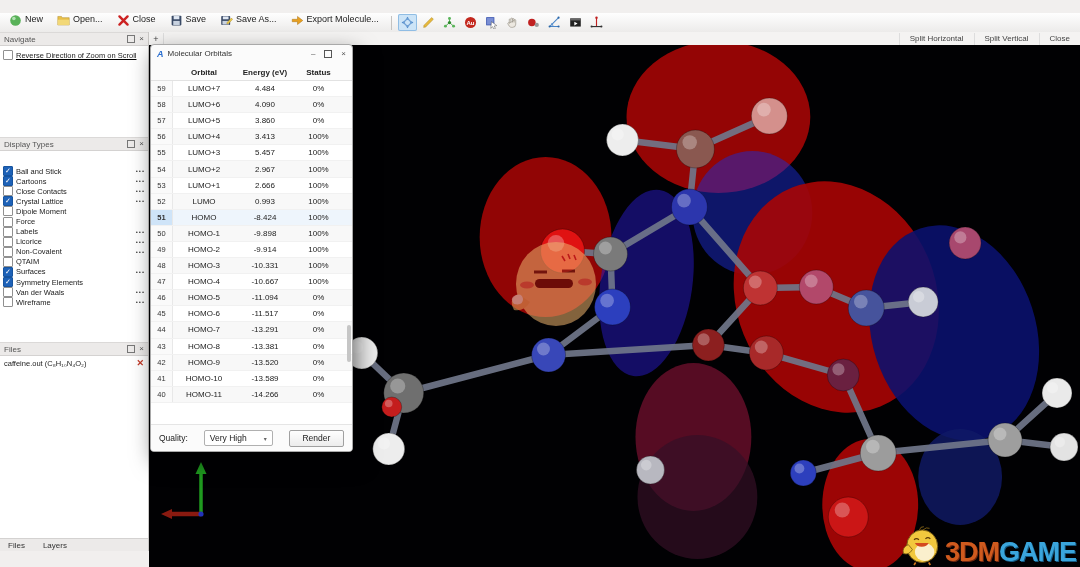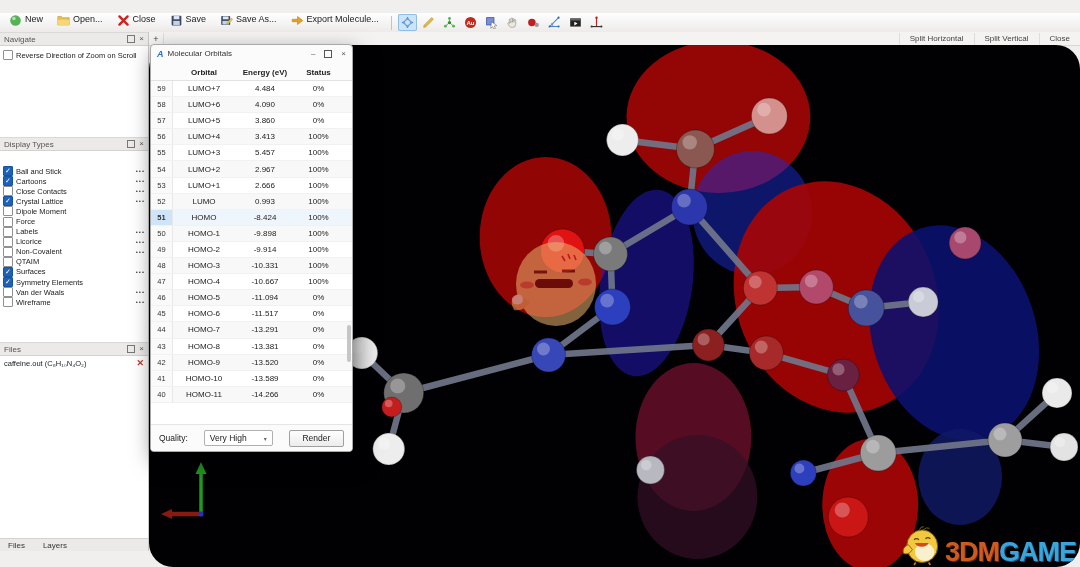--- a/index.html
+++ b/index.html
@@ -19,21 +19,21 @@
   .tool{width:19px;height:17px;display:flex;align-items:center;justify-content:center;border-radius:2px;margin:0 1px;}
   .tool svg{width:13px;height:13px;display:block;}
   .tool.active{background:#cce4f7;box-shadow:0 0 0 1px #90bde4 inset;}
   
   #sidebar{position:absolute;top:32px;left:0;width:148px;bottom:16px;background:#f1efee;border-right:1px solid #c9c7c5;}
   .panel-title{height:12px;display:flex;align-items:center;background:#eceae9;
                border-top:1px solid #dbd9d8;border-bottom:1px solid #d4d2d1;padding:0 4px;font-size:8px;color:#555;}
   .panel-title .t{flex:1;}
   .float-ico{width:6px;height:6px;border:1px solid #777;margin-left:4px;flex:none;}
   .x-ico{color:#555;font-size:8px;margin-left:4px;line-height:1;}
-  #nav-content{height:91px;background:#fff;padding:4px 3px;box-sizing:border-box;}
+  #nav-content{height:91px;background:#fff;padding:4px 3px;box-sizing:border-box;text-decoration:underline;}
   .cb-row{display:flex;align-items:center;gap:3px;font-size:7.5px;color:#222;}
   .cb{width:8px;height:8px;border:1px solid #909090;background:#fff;border-radius:1px;flex:none;
       font-size:7px;line-height:8px;text-align:center;color:#fff;}
   .cb.checked{background:#1e62b8;border-color:#17549e;}
   #dt-content{background:#fff;height:191px;box-sizing:border-box;padding-top:15px;}
   .dt-row{display:flex;align-items:center;height:10.1px;padding:0 3px;font-size:7.5px;color:#222;gap:3px;}
   .dt-row .lbl{flex:1;white-space:nowrap;}
   .dots{color:#444;font-size:6px;letter-spacing:1px;}
   #files-content{background:#fff;height:195px;box-sizing:border-box;padding:3px 4px;}
   .file-row{display:flex;align-items:center;font-size:7.5px;color:#222;}
@@ -41,21 +41,21 @@
   #side-tabs{position:absolute;bottom:0;left:0;width:148px;height:13px;background:#eceae9;
              border-top:1px solid #d4d2d1;display:flex;align-items:center;padding-left:8px;gap:18px;
              font-size:8px;color:#333;box-sizing:border-box;}
   
   #viewport{position:absolute;top:32px;left:149px;right:0;bottom:0;}
   .vp-tabbar{height:13px;background:#f4f3f2;border-bottom:1px solid #d8d6d5;display:flex;align-items:center;
              font-size:8px;color:#444;}
   .vp-plus{width:14px;text-align:center;border-right:1px solid #ddd;font-size:9px;line-height:12px;}
   .vp-right{margin-left:auto;display:flex;height:100%;align-items:center;}
   .vp-right span{padding:0 10px;border-left:1px solid #ddd;line-height:12px;}
-  .vp-canvas{position:absolute;top:13px;left:0;right:0;bottom:0;background:#010103;overflow:hidden;border-radius:24px;}
+  .vp-canvas{position:absolute;top:13px;left:0;right:0;bottom:0;background:#010103;overflow:hidden;}
   #scene{position:absolute;inset:0;width:100%;height:100%;}
   #axes{position:absolute;left:10px;bottom:45px;}
   #mascot-center{position:absolute;left:357px;top:187px;width:96px;height:98px;opacity:.55;}
   #logo{position:absolute;right:4px;bottom:1px;display:flex;align-items:flex-end;gap:0;}
   .logo-3dm{font-size:27px;font-weight:bold;color:#cf5a1e;text-shadow:1px 1px 0 #6e2710;letter-spacing:-1px;line-height:1;}
   .logo-game{font-size:27px;font-weight:bold;color:#3aa5dc;text-shadow:1px 1px 0 #155a82;letter-spacing:-1px;line-height:1;}
   
   #dialog{position:absolute;left:150px;top:44px;width:203px;height:408px;background:#fbfbfb;
           border:1px solid #a9a9a9;border-radius:4px;box-shadow:4px 9px 22px rgba(0,0,0,.55);
           z-index:10;display:flex;flex-direction:column;overflow:hidden;box-sizing:border-box;}

